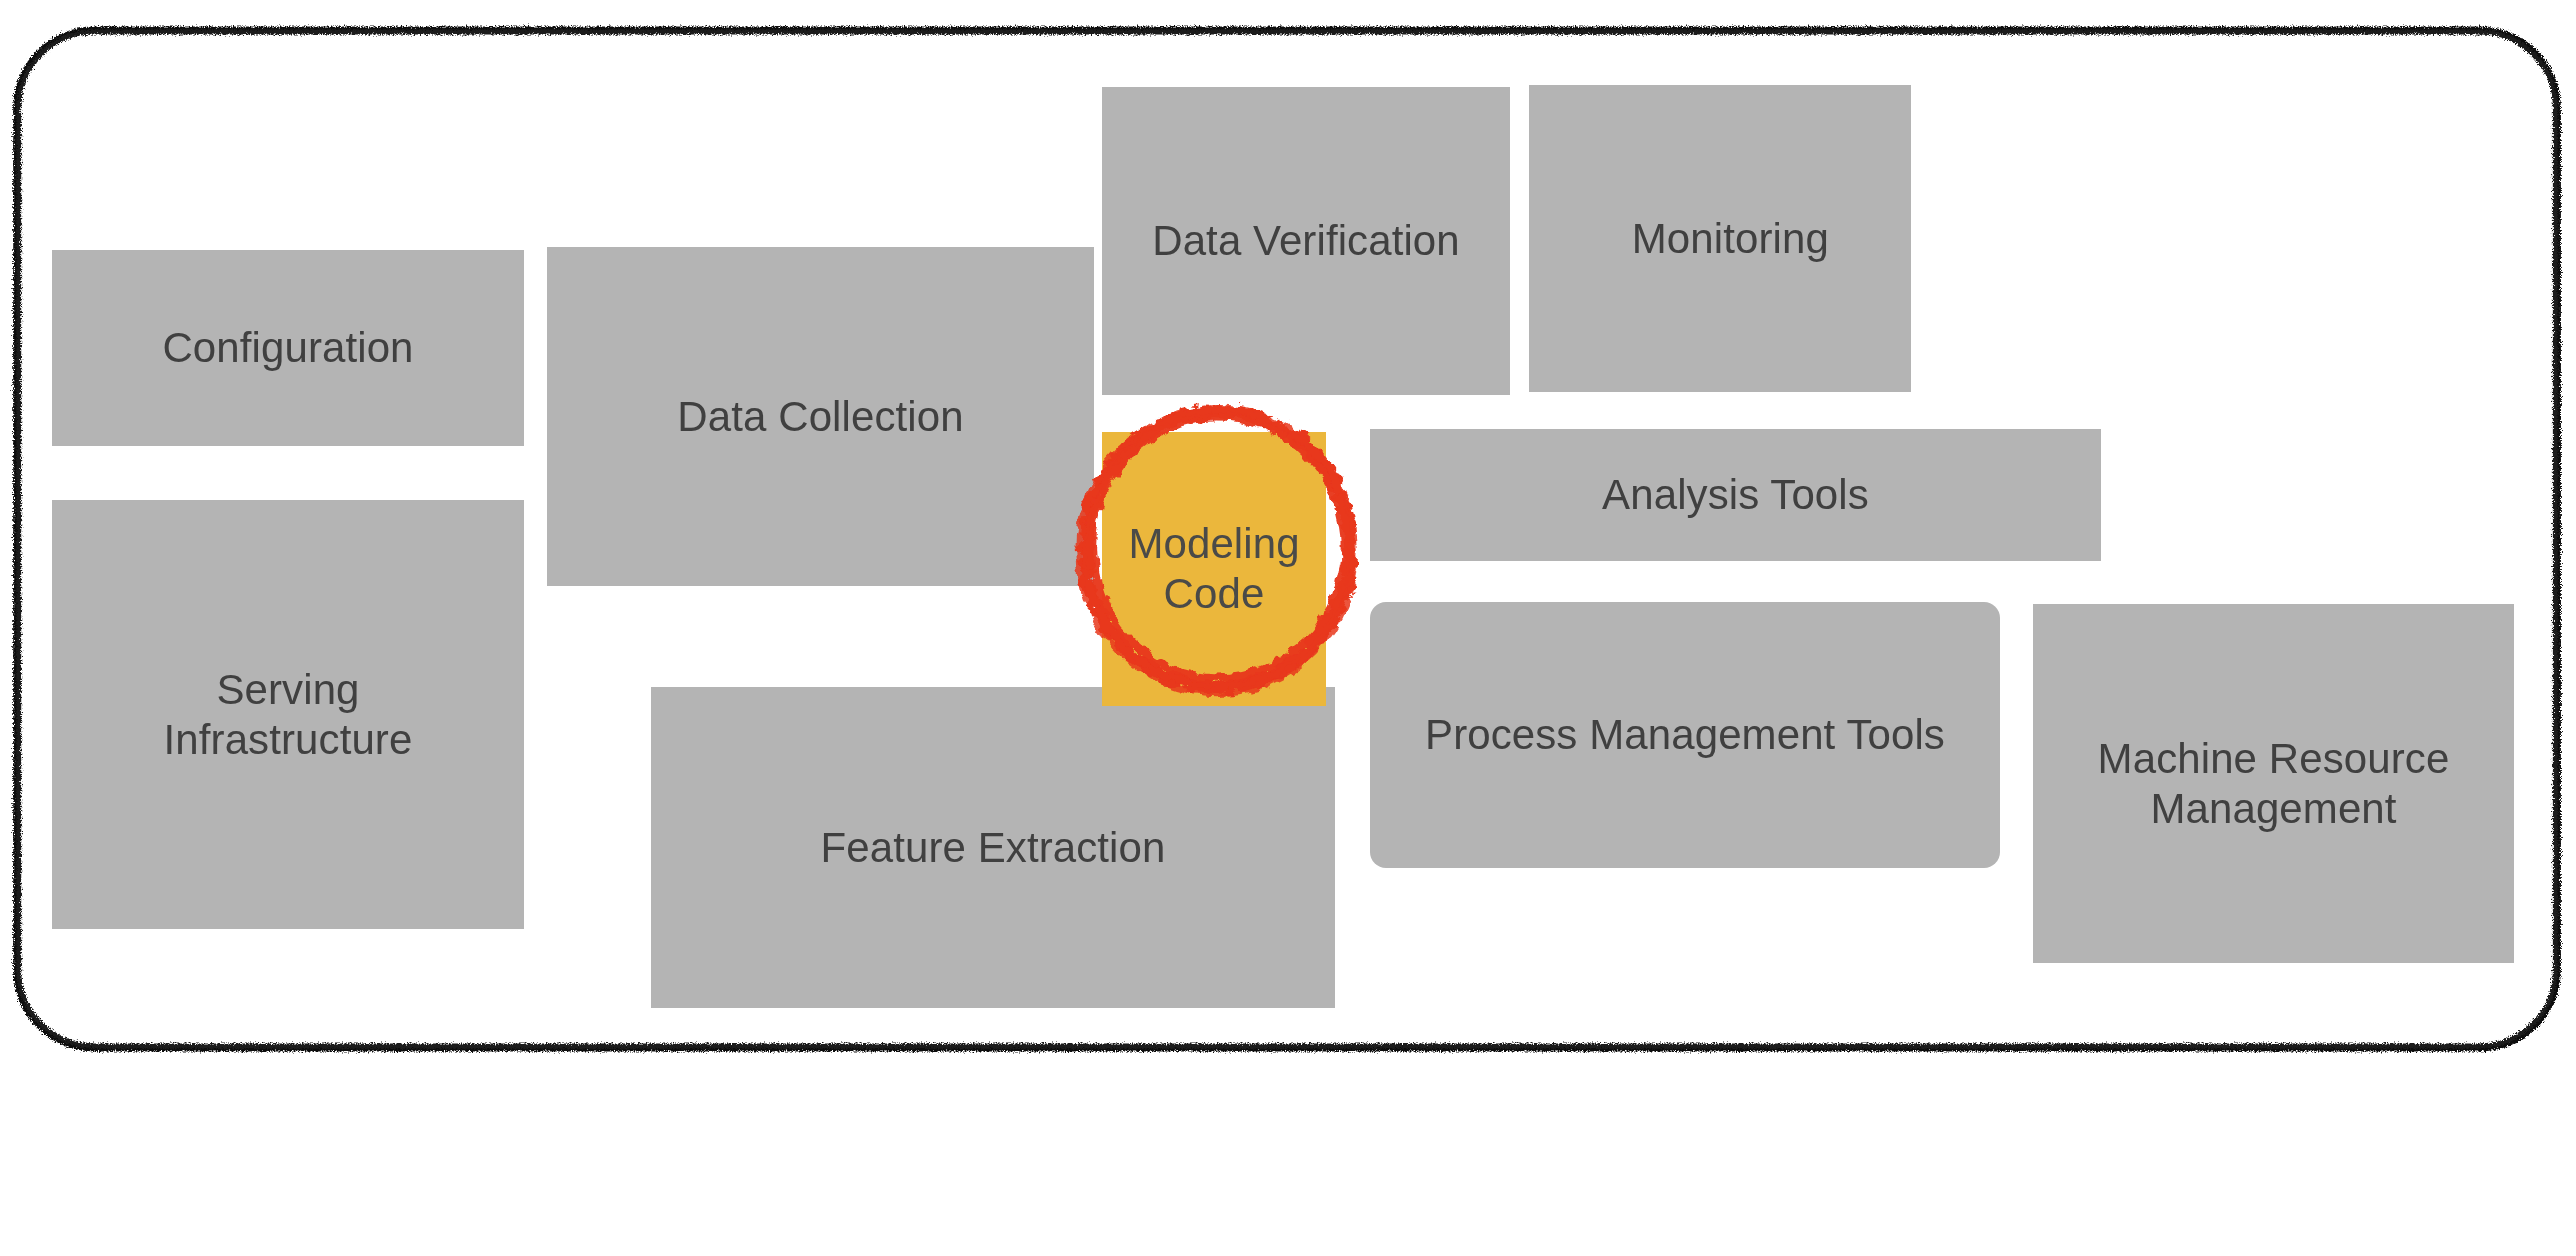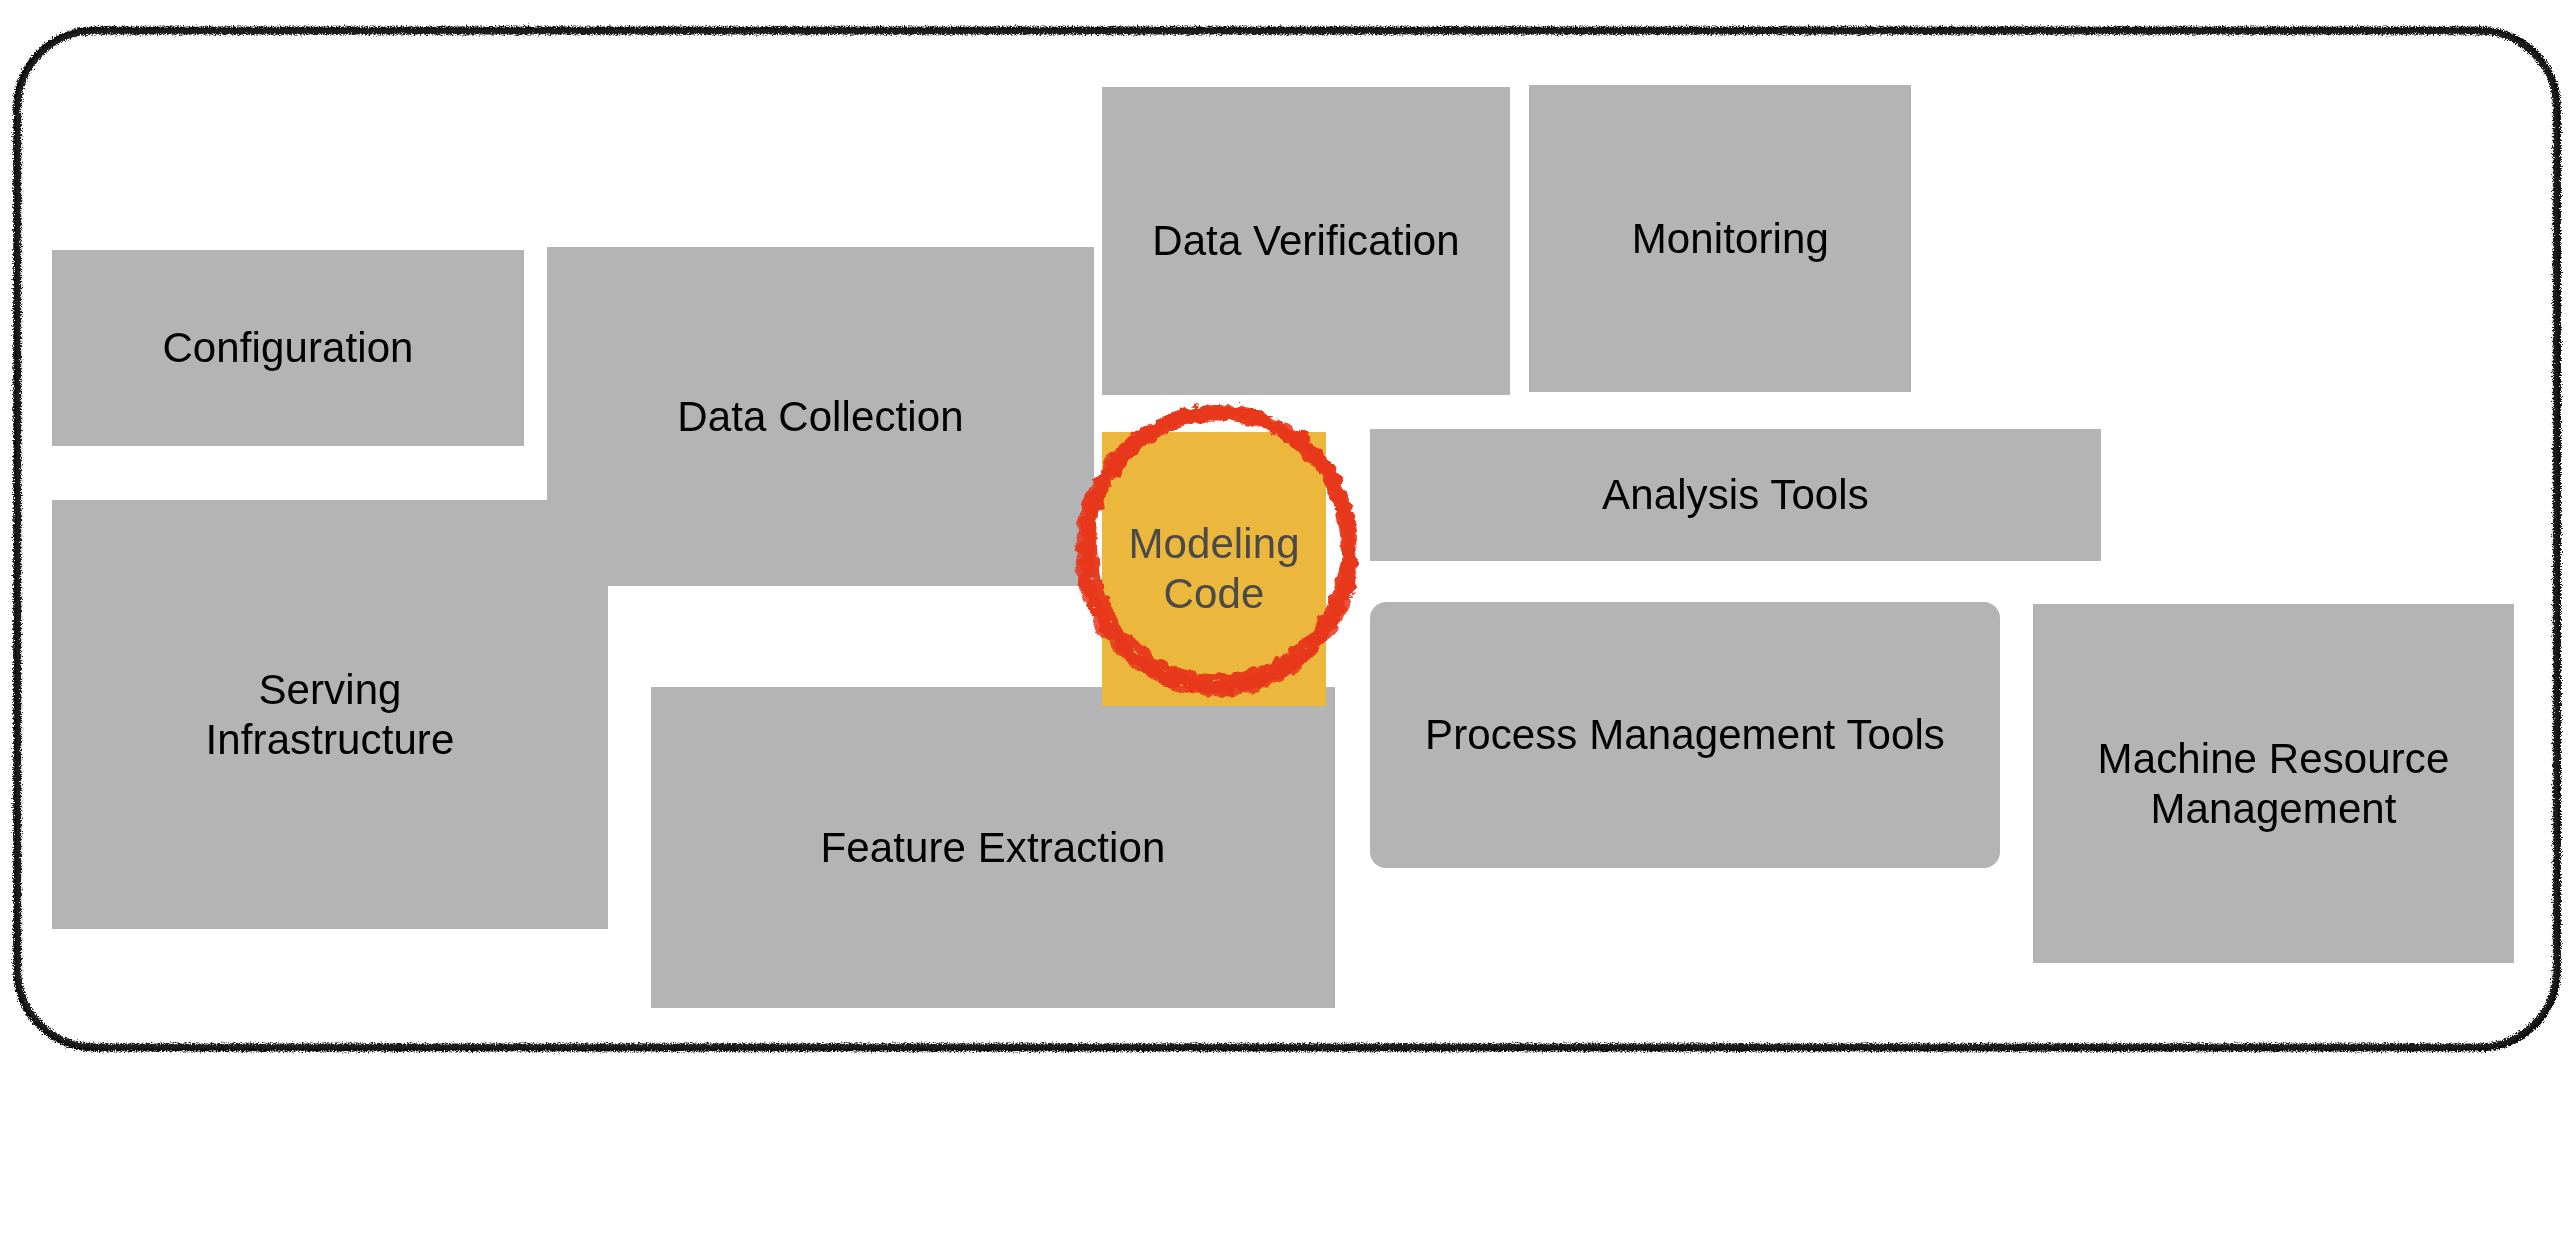--- a/index.html
+++ b/index.html
@@ -37,21 +37,21 @@
 
   
   .box {
     position: absolute;
     box-sizing: border-box;
     display: flex;
     align-items: center;
     justify-content: center;
     text-align: center;
     background: #b4b4b4;
-    color: #000000;
+    color: #404040;
     font-size: 42px;
     line-height: 1.18;
     font-weight: 400;
     letter-spacing: 0.1px;
     padding: 3.8px 9.4px;
     white-space: pre-line;
   }
   .box.highlight {
     background: #ebb73c;
     color: #4a4a48;
@@ -107,21 +107,21 @@
         <rect x="18" y="32" width="2692" height="1078" rx="82" ry="82" fill="none" stroke="#111111" stroke-width="8"></rect>
         <rect x="20" y="34" width="2688" height="1074" rx="80" ry="80" fill="none" stroke="#1a1a1a" stroke-width="5"></rect>
       </g>
     </svg>
   </div>
 
   <div class="box" style="left:52px;  top:250px; width:472px; height:196px;">
     <span>Configuration</span>
   </div>
 
-  <div class="box" style="left:52px;  top:500px; width:556px; height:429px;">
+  <div class="box" style="left:52px;  top:500px; width:472px; height:429px;">
     <span>Serving
 Infrastructure</span>
   </div>
 
   <div class="box" style="left:547px; top:247px; width:547px; height:339px;">
     <span>Data Collection</span>
   </div>
 
   <div class="box" style="left:1102px; top:87px; width:408px; height:308px;">
     <span>Data Verification</span>

